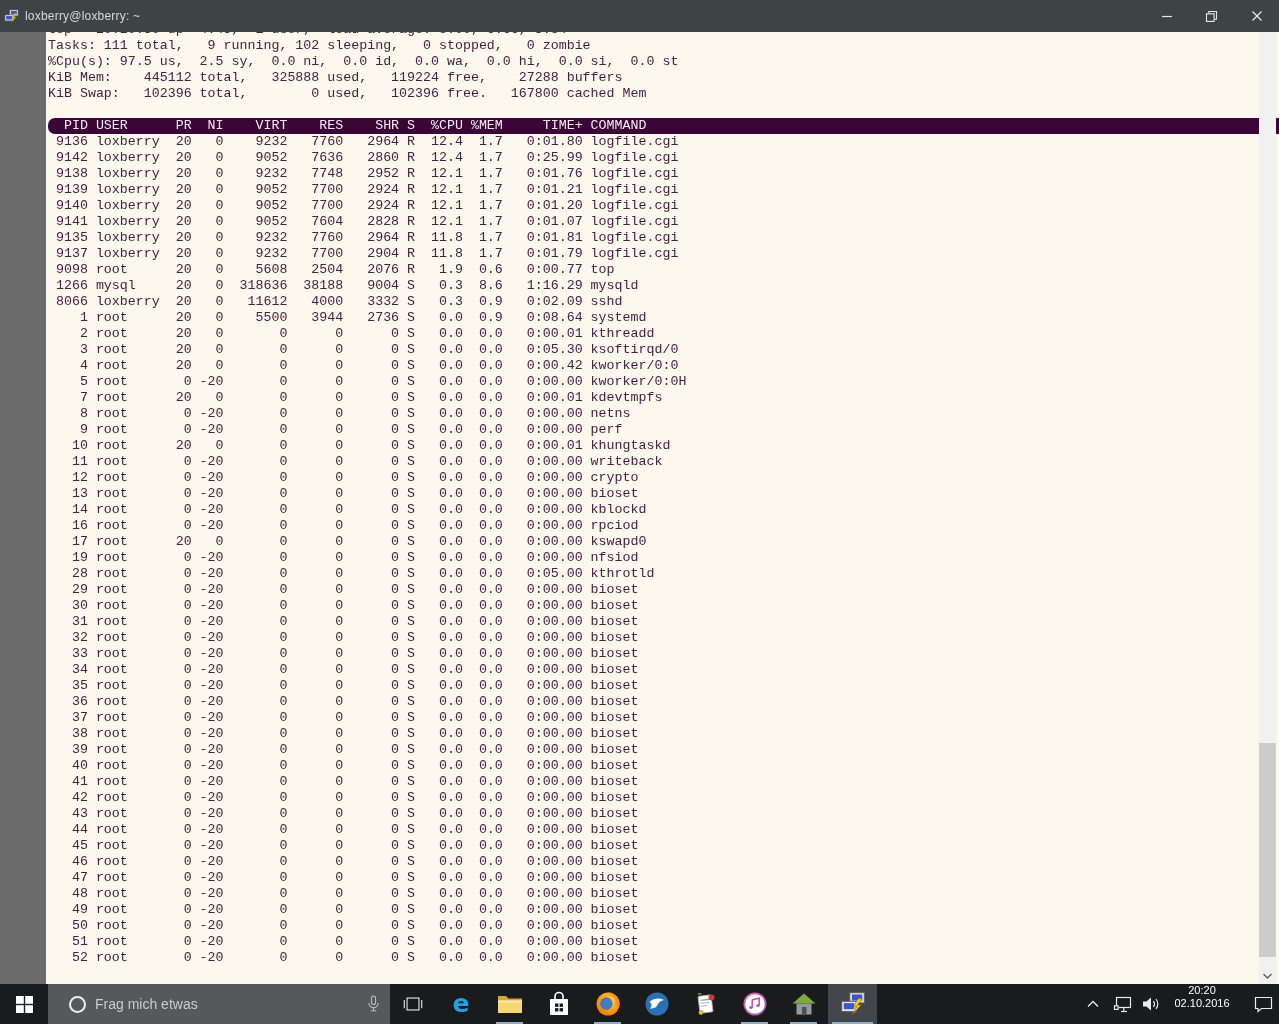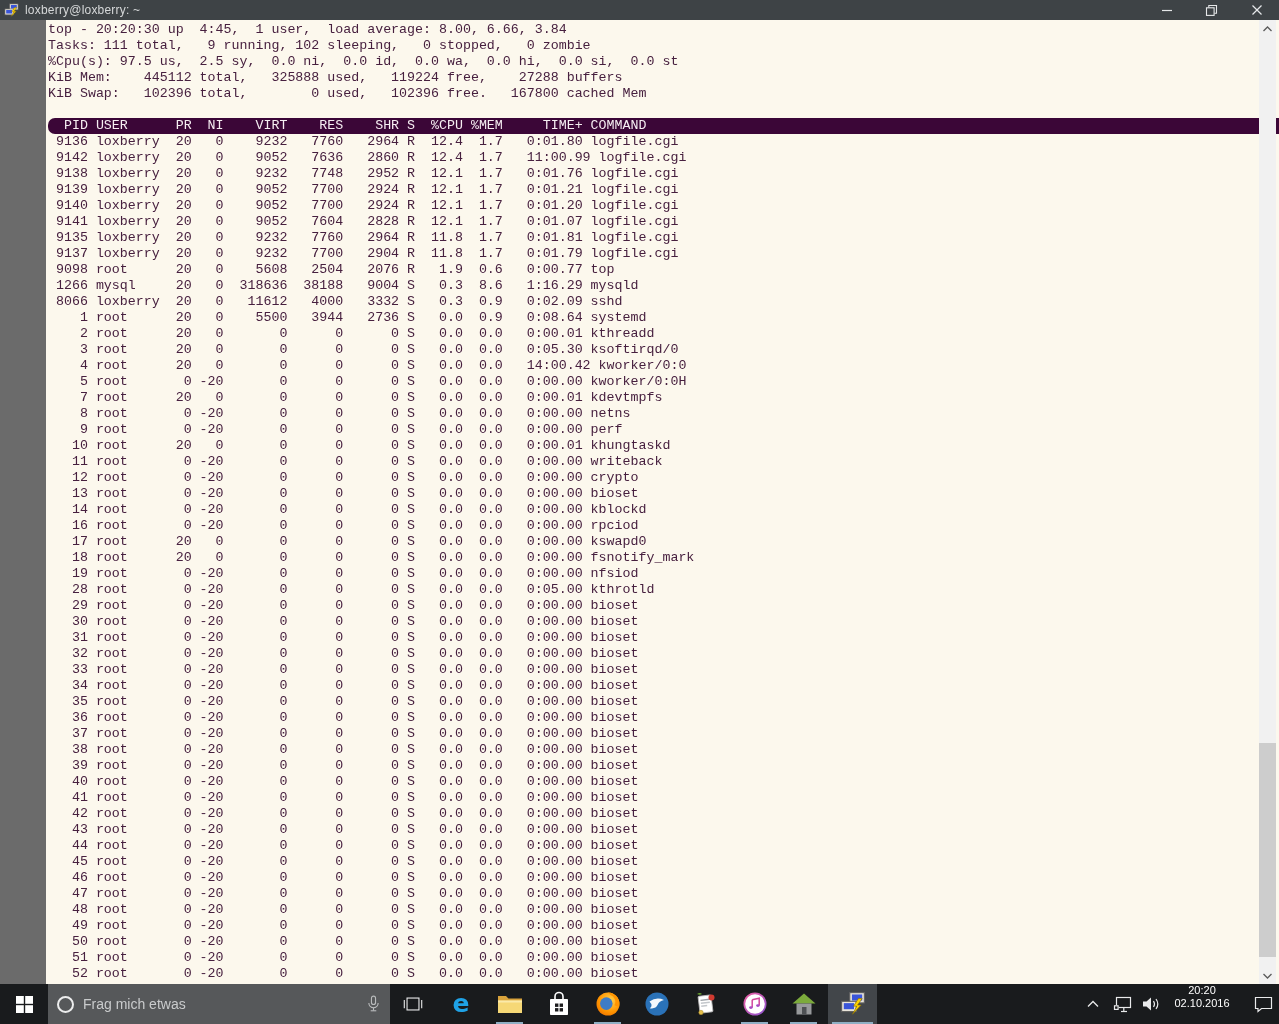--- a/index.html
+++ b/index.html
@@ -1,20 +1,20 @@
 <!DOCTYPE html>
 <html style="--term-bg: #fcf8ed; --term-fg: #47203f; --term-hdr-bg: #3b0637; --term-hdr-fg: #f6eef2; --titlebar-bg: #3e4346; --taskbar-bg: #191b1d; --underline: #8fafc4;"><head>
 <meta charset="utf-8">
 <style>
   * { box-sizing: border-box; margin: 0; padding: 0; }
   html,body { width:1279px; height:1024px; overflow:hidden; }
   body { position:relative; background:#6b6b6b; font-family:"Liberation Sans",sans-serif; }
 
   
-  .titlebar{ position:absolute; top:0; left:0; width:1279px; height:20px;
+  .titlebar{ position:absolute; top:0; left:0; width:1279px; height:32px;
     background:var(--titlebar-bg,#3e4346); display:flex; align-items:center; z-index:3;}
   .titlebar .app-ico{ margin-left:4px; display:flex; }
   .titlebar .title{ color:#d6d8d9; font-size:12px; margin-left:6px; letter-spacing:.2px;}
   .controls{ margin-left:auto; display:flex; height:100%;}
   .ctrl{ width:45px; height:100%; display:flex; align-items:center; justify-content:center;}
 
   .terminal{ position:absolute; top:20px; left:0; right:0; bottom:40px;
     background:var(--term-bg,#fcf8ed); padding:2px 0 0 2px; overflow:hidden; z-index:1;margin-left:46px;}
   .line{ white-space:pre; height:16px; font-family:"Liberation Mono","DejaVu Sans Mono",monospace;
     font-size:13.3px; line-height:16px; color:var(--term-fg,#47203f); }
@@ -27,21 +27,21 @@
     align-items:center; justify-content:center;}
   .sb-up{ top:0; } .sb-down{ bottom:0; }
   .sb-thumb{ position:absolute; left:0; width:17px; top:723px; height:214px; background:#cdcdcd;}
 
   
   .taskbar{ position:absolute; left:0; bottom:0; width:1279px; height:40px;
     background:var(--taskbar-bg,#191b1d); display:flex; align-items:stretch; z-index:5;}
   .tb-btn{ display:flex; align-items:center; justify-content:center;}
   .start{ width:48px; }
   .searchbox{ width:342px; background:#56585a; display:flex; align-items:center;
-    padding:0 10px 0 9px; gap:9px;}
+    padding:0 10px 0 21px; gap:9px;}
   .c-ring{ width:17px; height:17px; border:2.2px solid #eceded; border-radius:50%; flex:none;}
   .stext{ color:#c9cbcc; font-size:14px; white-space:nowrap;}
   .mic{ margin-left:auto; display:flex;}
   .taskview{ width:46px; }
   .apps{ display:flex; }
   .app{ width:49px; position:relative; display:flex; align-items:center; justify-content:center;}
   .app.open::after{ content:""; position:absolute; bottom:0; left:11px; right:11px; height:2px;
     background:var(--underline,#8fafc4);}
   .app.active{ background:#42464a; }
   .app.active::after{ left:4px; right:4px; }
@@ -88,46 +88,45 @@
 <div class="terminal">
   <div class="line">top - 20:20:30 up  4:45,  1 user,  load average: 8.00, 6.66, 3.84</div>
   <div class="line">Tasks: 111 total,   9 running, 102 sleeping,   0 stopped,   0 zombie</div>
   <div class="line">%Cpu(s): 97.5 us,  2.5 sy,  0.0 ni,  0.0 id,  0.0 wa,  0.0 hi,  0.0 si,  0.0 st</div>
   <div class="line">KiB Mem:    445112 total,   325888 used,   119224 free,    27288 buffers</div>
   <div class="line">KiB Swap:   102396 total,        0 used,   102396 free.   167800 cached Mem</div>
   <div class="line"> </div>
   <div class="line hdr" id="proc-header">  PID USER      PR  NI    VIRT    RES    SHR S  %CPU %MEM     TIME+ COMMAND</div>
   <div id="proc-list">
       <div class="line"> 9136 loxberry  20   0    9232   7760   2964 R  12.4  1.7   0:01.80 logfile.cgi</div>
-      <div class="line"> 9142 loxberry  20   0    9052   7636   2860 R  12.4  1.7   11:00.99 logfile.cgi</div>
+      <div class="line"> 9142 loxberry  20   0    9052   7636   2860 R  12.4  1.7   0:25.99 logfile.cgi</div>
       <div class="line"> 9138 loxberry  20   0    9232   7748   2952 R  12.1  1.7   0:01.76 logfile.cgi</div>
       <div class="line"> 9139 loxberry  20   0    9052   7700   2924 R  12.1  1.7   0:01.21 logfile.cgi</div>
       <div class="line"> 9140 loxberry  20   0    9052   7700   2924 R  12.1  1.7   0:01.20 logfile.cgi</div>
       <div class="line"> 9141 loxberry  20   0    9052   7604   2828 R  12.1  1.7   0:01.07 logfile.cgi</div>
       <div class="line"> 9135 loxberry  20   0    9232   7760   2964 R  11.8  1.7   0:01.81 logfile.cgi</div>
       <div class="line"> 9137 loxberry  20   0    9232   7700   2904 R  11.8  1.7   0:01.79 logfile.cgi</div>
       <div class="line"> 9098 root      20   0    5608   2504   2076 R   1.9  0.6   0:00.77 top</div>
       <div class="line"> 1266 mysql     20   0  318636  38188   9004 S   0.3  8.6   1:16.29 mysqld</div>
       <div class="line"> 8066 loxberry  20   0   11612   4000   3332 S   0.3  0.9   0:02.09 sshd</div>
       <div class="line">    1 root      20   0    5500   3944   2736 S   0.0  0.9   0:08.64 systemd</div>
       <div class="line">    2 root      20   0       0      0      0 S   0.0  0.0   0:00.01 kthreadd</div>
       <div class="line">    3 root      20   0       0      0      0 S   0.0  0.0   0:05.30 ksoftirqd/0</div>
-      <div class="line">    4 root      20   0       0      0      0 S   0.0  0.0   14:00.42 kworker/0:0</div>
+      <div class="line">    4 root      20   0       0      0      0 S   0.0  0.0   0:00.42 kworker/0:0</div>
       <div class="line">    5 root       0 -20       0      0      0 S   0.0  0.0   0:00.00 kworker/0:0H</div>
       <div class="line">    7 root      20   0       0      0      0 S   0.0  0.0   0:00.01 kdevtmpfs</div>
       <div class="line">    8 root       0 -20       0      0      0 S   0.0  0.0   0:00.00 netns</div>
       <div class="line">    9 root       0 -20       0      0      0 S   0.0  0.0   0:00.00 perf</div>
       <div class="line">   10 root      20   0       0      0      0 S   0.0  0.0   0:00.01 khungtaskd</div>
       <div class="line">   11 root       0 -20       0      0      0 S   0.0  0.0   0:00.00 writeback</div>
       <div class="line">   12 root       0 -20       0      0      0 S   0.0  0.0   0:00.00 crypto</div>
       <div class="line">   13 root       0 -20       0      0      0 S   0.0  0.0   0:00.00 bioset</div>
       <div class="line">   14 root       0 -20       0      0      0 S   0.0  0.0   0:00.00 kblockd</div>
       <div class="line">   16 root       0 -20       0      0      0 S   0.0  0.0   0:00.00 rpciod</div>
       <div class="line">   17 root      20   0       0      0      0 S   0.0  0.0   0:00.00 kswapd0</div>
-      <div class="line">   18 root      20   0       0      0      0 S   0.0  0.0   0:00.00 fsnotify_mark</div>
       <div class="line">   19 root       0 -20       0      0      0 S   0.0  0.0   0:00.00 nfsiod</div>
       <div class="line">   28 root       0 -20       0      0      0 S   0.0  0.0   0:05.00 kthrotld</div>
       <div class="line">   29 root       0 -20       0      0      0 S   0.0  0.0   0:00.00 bioset</div>
       <div class="line">   30 root       0 -20       0      0      0 S   0.0  0.0   0:00.00 bioset</div>
       <div class="line">   31 root       0 -20       0      0      0 S   0.0  0.0   0:00.00 bioset</div>
       <div class="line">   32 root       0 -20       0      0      0 S   0.0  0.0   0:00.00 bioset</div>
       <div class="line">   33 root       0 -20       0      0      0 S   0.0  0.0   0:00.00 bioset</div>
       <div class="line">   34 root       0 -20       0      0      0 S   0.0  0.0   0:00.00 bioset</div>
       <div class="line">   35 root       0 -20       0      0      0 S   0.0  0.0   0:00.00 bioset</div>
       <div class="line">   36 root       0 -20       0      0      0 S   0.0  0.0   0:00.00 bioset</div>

